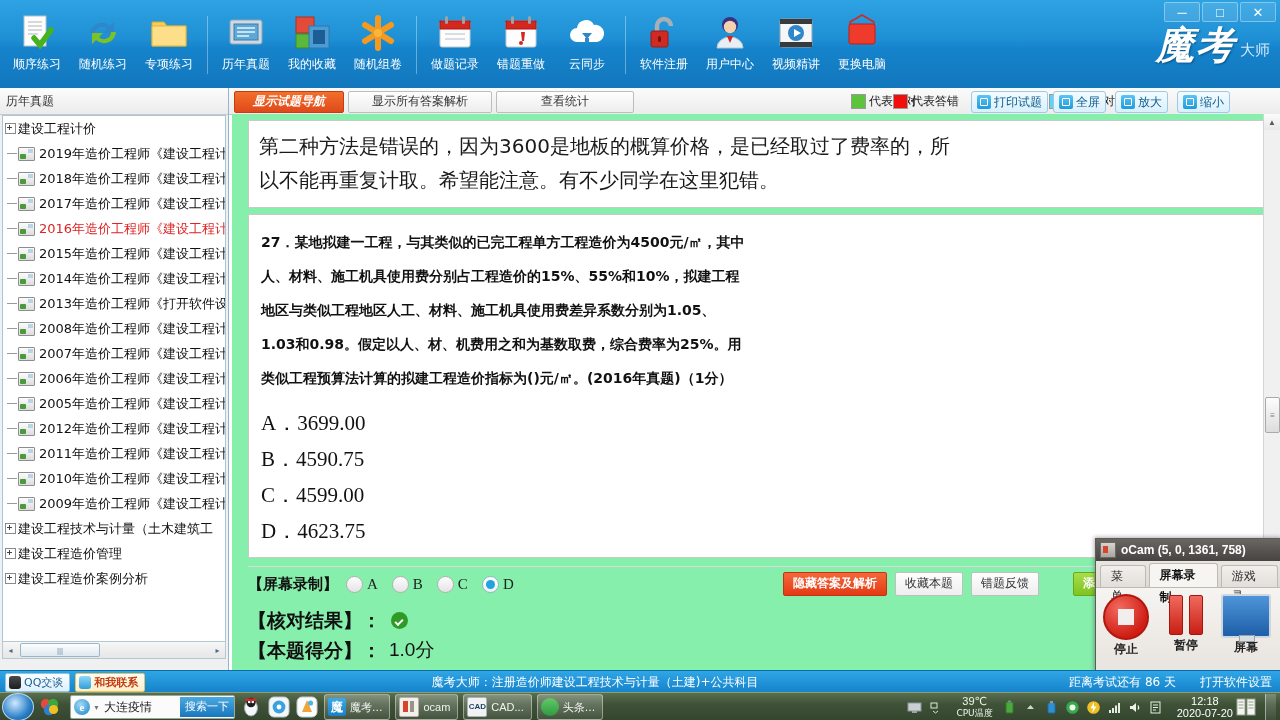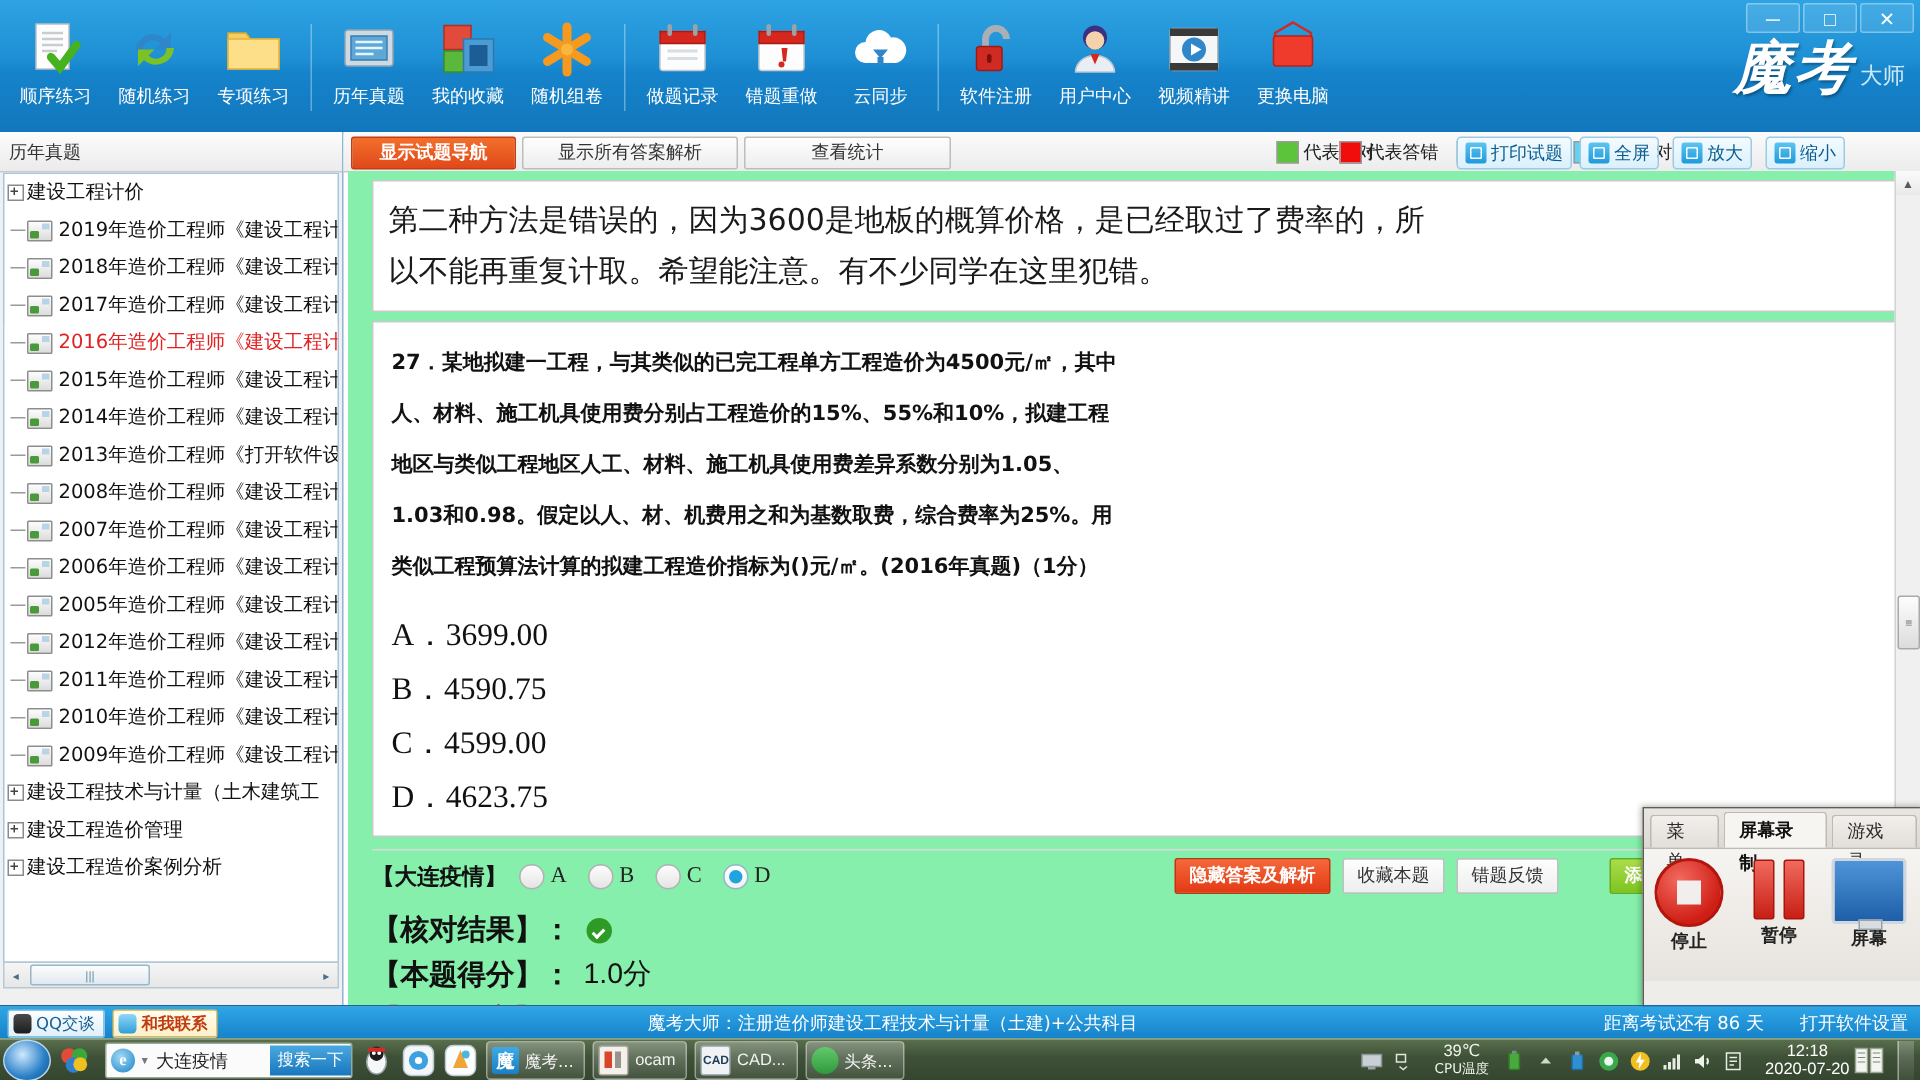--- a/index.html
+++ b/index.html
@@ -74,21 +74,21 @@
   #hs-thumb{height:12px;width:78px;margin-left:2px;
     background:linear-gradient(#fdfdfd,#dfe9f0);border:1px solid #9ab6c8;border-radius:2px;
     display:flex;align-items:center;justify-content:center;font-size:8px;color:#6b8da3;cursor:pointer;}
 
   
   #content-bar{position:absolute;left:229px;top:88px;width:1051px;height:26px;
     background:linear-gradient(#fbfbfb,#ececec);border-bottom:1px solid #c6c6c6;}
   .cb-btn{position:absolute;top:3px;height:20px;line-height:19px;text-align:center;
     font-size:12px;border-radius:2px;cursor:pointer;}
   .cb-btn.red{background:linear-gradient(#f36f2b,#e0491a);color:#fff;
-    border:1px solid #c33c12;font-weight:bold;}
+    border:1px solid #c33c12;font-weight:bold;font-style:italic;}
   .cb-btn.gray{background:linear-gradient(#fefefe,#ededed);color:#333;border:1px solid #bdbdbd;}
   .legend{position:absolute;top:5px;display:flex;align-items:center;font-size:12px;color:#222;}
   .sw{width:13px;height:13px;margin-right:3px;border:1px solid #9a9a9a;flex:0 0 auto;}
   .rt-btn{position:absolute;top:3px;height:20px;line-height:19px;font-size:12px;
     border:1px solid #9cc9e4;border-radius:3px;color:#0a5c8c;cursor:pointer;
     background:linear-gradient(#f3fbff,#daf0fd);display:flex;align-items:center;padding:0 5px;}
   .rt-ico{width:14px;height:14px;margin-right:3px;border-radius:2px;flex:0 0 auto;
     background:linear-gradient(#5dc4f2,#1e9ada);position:relative;}
   .rt-ico:after{content:"";position:absolute;left:3px;top:3px;width:8px;height:8px;
     border:1px solid #fff;box-sizing:border-box;border-radius:1px;}
@@ -510,21 +510,21 @@
     <div class="q-stem cjk">类似工程预算法计算的拟建工程造价指标为()元/㎡。(2016年真题)（1分）</div>
     <div class="q-opts">
       <div class="q-opt">A．3699.00</div>
       <div class="q-opt">B．4590.75</div>
       <div class="q-opt">C．4599.00</div>
       <div class="q-opt">D．4623.75</div>
     </div>
   </div>
 
   <div id="answer-bar">
-    <span class="ab-label cjk">【大连疫情】</span>
+    <span class="ab-label cjk">【屏幕录制】</span>
     <span class="radio-group" id="radio-group">
         <span class="radio-wrap">
           <span class="radio"></span>
           <span class="radio-letter">A</span>
         </span>
         <span class="radio-wrap">
           <span class="radio"></span>
           <span class="radio-letter">B</span>
         </span>
         <span class="radio-wrap">
@@ -560,20 +560,24 @@
   </div>
 </div>
 
 <div id="vscroll">
   <div class="vs-arrow">▲</div>
   <div id="vs-thumb">≡</div>
   <div class="vs-arrow" style="position:absolute;bottom:0;">▼</div>
 </div>
 
 <div id="ocam">
+  <div id="ocam-title">
+    <span id="ocam-icon"></span>
+    <span>oCam (5, 0, 1361, 758)</span>
+  </div>
   <div id="ocam-tabs">
     <div class="ocam-tab cjk">菜单</div>
     <div class="ocam-tab active cjk">屏幕录制</div>
     <div class="ocam-tab cjk">游戏录</div>
   </div>
   <div id="ocam-body">
     <div class="ocam-ctl">
       <div id="stop-ico">
           <i></i>
         </div>

